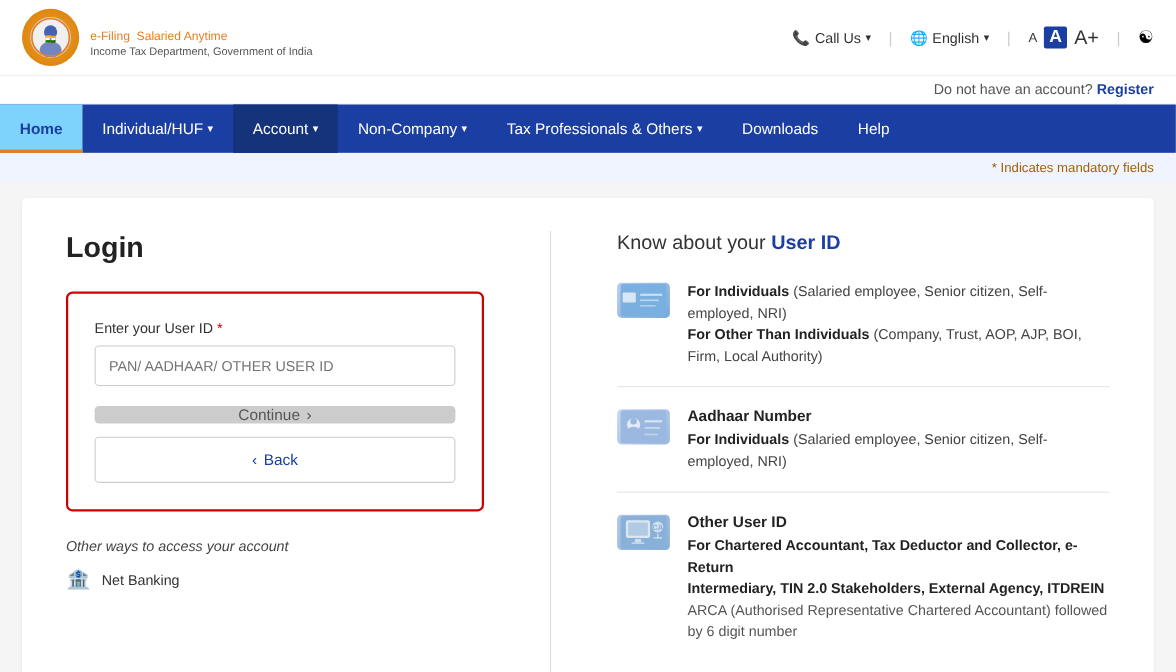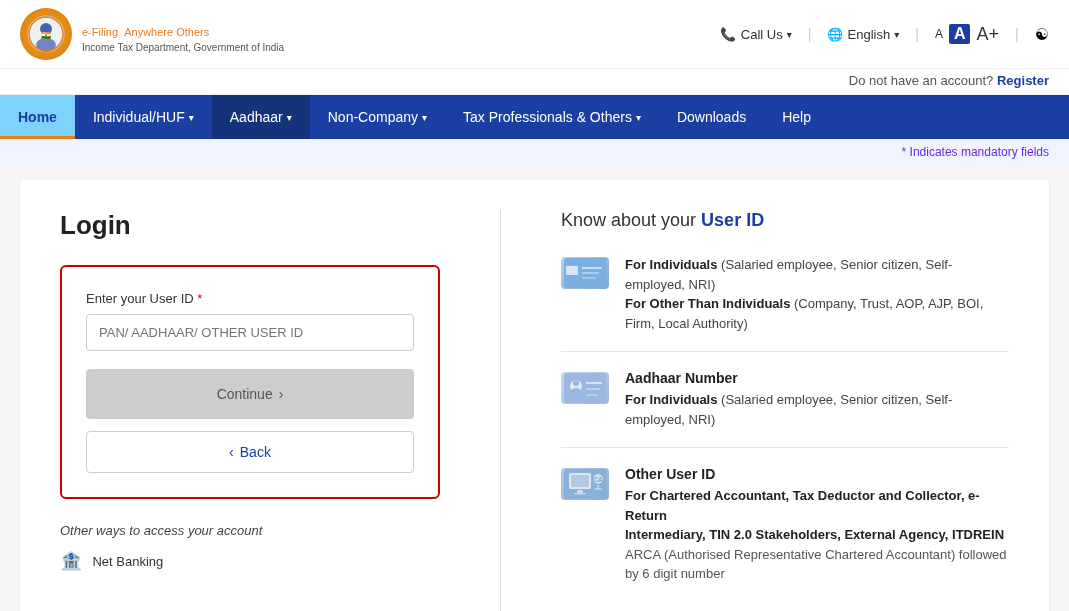--- a/index.html
+++ b/index.html
@@ -139,21 +139,21 @@
     .nav-caret {
       font-size: 10px;
     }
 
     
     .mandatory-bar {
       background: #f0f4ff;
       text-align: right;
       padding: 6px 20px;
       font-size: 12px;
-      color: #6d28d9;
+      color: #a16207;
     }
 
     
     .main-content {
       background: #fff;
       margin: 15px 20px;
       border-radius: 4px;
       padding: 30px 40px;
       display: flex;
       gap: 60px;
@@ -189,21 +189,21 @@
       padding: 10px 12px;
       border: 1px solid #ccc;
       border-radius: 4px;
       font-size: 13px;
       color: #888;
       margin-bottom: 18px;
       outline: none;
     }
     .continue-btn {
       width: 100%;
-      padding: 17px;
+      padding: 0;
       background: #ccc;
       border: none;
       border-radius: 4px;
       font-size: 14px;
       color: #555;
       cursor: pointer;
       margin-bottom: 12px;
       display: flex;
       align-items: center;
       justify-content: center;
@@ -324,21 +324,21 @@
       <svg width="38" height="38" viewBox="0 0 38 38">
         <circle cx="19" cy="19" r="18" fill="#f0f0f0" stroke="#ccc" stroke-width="1"></circle>
         <circle cx="19" cy="14" r="6" fill="#1a3ea1" opacity="0.8"></circle>
         <ellipse cx="19" cy="30" rx="10" ry="7" fill="#1a3ea1" opacity="0.6"></ellipse>
         <circle cx="19" cy="19" r="17" fill="none" stroke="#e67e22" stroke-width="1.5"></circle>
         <text x="19" y="23" text-anchor="middle" font-size="8" fill="#1a3ea1" font-weight="bold">🇮🇳</text>
       </svg>
     </div>
     <div class="logo-text">
       <div class="efiling">
-        <span>e-Filing</span> <span style="font-size:11px;color:#e67e22;font-weight:normal;">Anywhere Others</span>
+        <span>e-Filing</span> <span style="font-size:11px;color:#e67e22;font-weight:normal;">Salaried Anytime</span>
       </div>
       <div class="subtitle">Income Tax Department, Government of India</div>
     </div>
   </div>
 
   <div class="top-right-actions">
     <div class="call-us">
       <span>📞</span>
       <span>Call Us</span>
       <span style="font-size:10px;">▾</span>
@@ -367,21 +367,21 @@
 
 <nav class="nav-bar">
   <div class="nav-item active">
     <span>Home</span>
   </div>
   <div class="nav-item">
     <span>Individual/HUF</span>
     <span class="nav-caret">▾</span>
   </div>
   <div class="nav-item" style="background:#15337a;">
-    <span>Aadhaar</span>
+    <span>Account</span>
     <span class="nav-caret">▾</span>
   </div>
   <div class="nav-item">
     <span>Non-Company</span>
     <span class="nav-caret">▾</span>
   </div>
   <div class="nav-item">
     <span>Tax Professionals &amp; Others</span>
     <span class="nav-caret">▾</span>
   </div>

